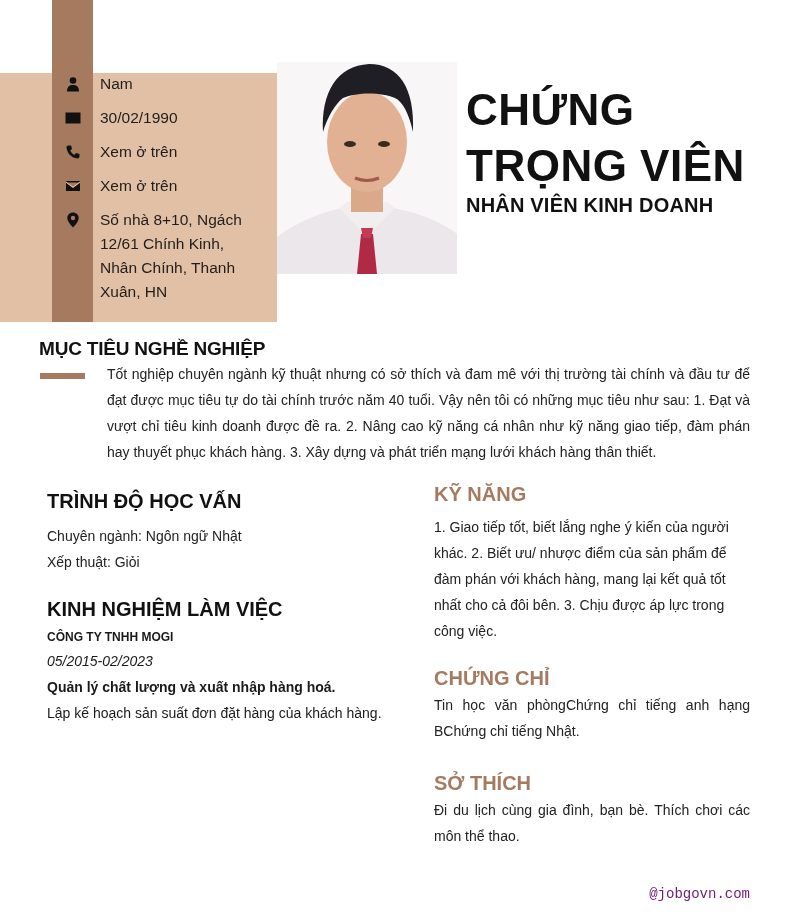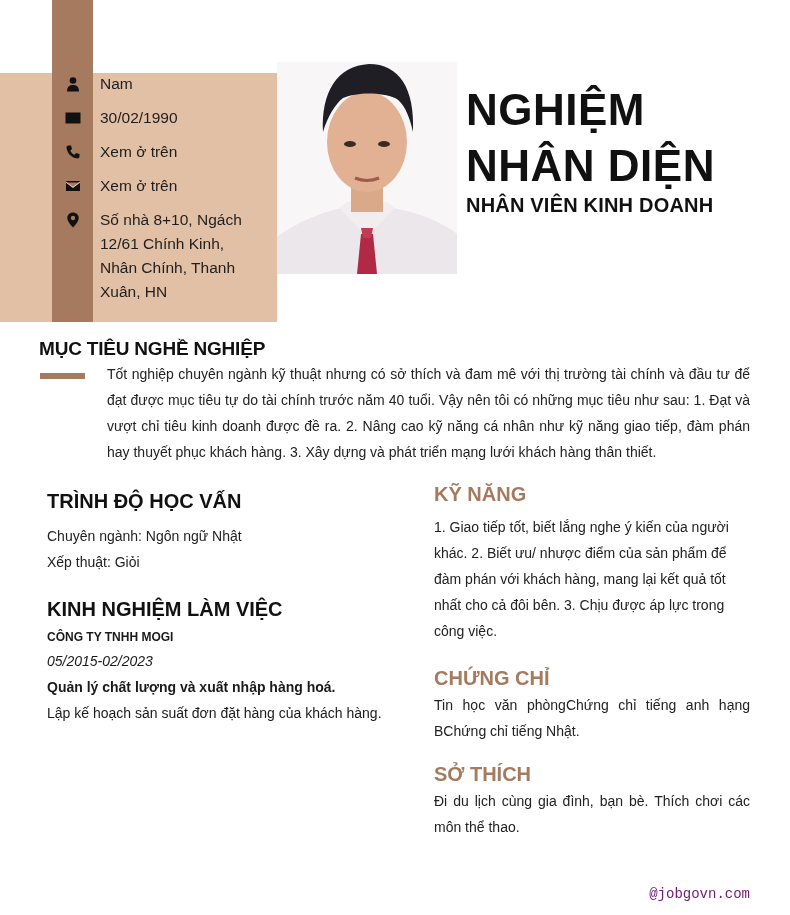--- a/index.html
+++ b/index.html
@@ -36,21 +36,21 @@
 
   .edu-block { margin-top: 8px; }
   .exp-title { margin-top: 20px; }
   .company { font-size: 12px; font-weight: bold; margin-top: 1px; line-height: 26px; }
   .period { font-size: 14px; font-style: italic; line-height: 22px; }
   .role { font-size: 14px; font-weight: bold; line-height: 30px; }
   .desc { font-size: 14px; line-height: 22px; }
 
   .skills-body { margin-top: 6px; }
   .cert-title { margin-top: 20px; }
-  .hobby-title { margin-top: 16px; }
+  .hobby-title { margin-top: 25px; }
 
   .footer { position: absolute; right: 40px; top: 886px; font-family: "Liberation Mono", monospace; font-size: 14px; color: #701a75; }
 </style>
 </head>
 <body>
 
 <div class="beige-panel"></div>
 <div class="brown-bar"></div>
 
 <div class="info-list">
@@ -110,22 +110,22 @@
     <rect x="74" y="110" width="32" height="40" fill="#d9a98a"></rect>
     <ellipse cx="90" cy="80" rx="40" ry="50" fill="#e2b193"></ellipse>
     <path d="M46 70 C44 30 60 4 92 2 C122 2 138 26 136 70 C132 52 126 40 118 36 C104 30 80 30 66 36 C58 42 50 56 46 70 Z" fill="#1e1e24"></path>
     <ellipse cx="73" cy="82" rx="6" ry="3" fill="#3a2a22"></ellipse>
     <ellipse cx="107" cy="82" rx="6" ry="3" fill="#3a2a22"></ellipse>
     <path d="M78 116 Q90 121 102 116" stroke="#a05a4e" stroke-width="3" fill="none"></path>
   </svg>
 </div>
 
 <div class="name-block">
-  <div class="name-line">NGHIỆM</div>
-  <div class="name-line">NHÂN DIỆN</div>
+  <div class="name-line">CHỨNG</div>
+  <div class="name-line">TRỌNG VIÊN</div>
   <div class="job-title">NHÂN VIÊN KINH DOANH</div>
 </div>
 
 <div class="objective-title">MỤC TIÊU NGHỀ NGHIỆP</div>
 <div class="objective-rule"></div>
 <div class="objective-text">Tốt nghiệp chuyên ngành kỹ thuật nhưng có sở thích và đam mê với thị trường tài chính và đầu tư để đạt được mục tiêu tự do tài chính trước năm 40 tuổi. Vậy nên tôi có những mục tiêu như sau:   1. Đạt và vượt chỉ tiêu kinh doanh được đề ra.   2. Nâng cao kỹ năng cá nhân như kỹ năng giao tiếp, đàm phán hay thuyết phục khách hàng.   3. Xây dựng và phát triển mạng lưới khách hàng thân thiết.</div>
 
 <div class="left-col">
   <div class="sec-title">TRÌNH ĐỘ HỌC VẤN</div>
   <div class="edu-block">

